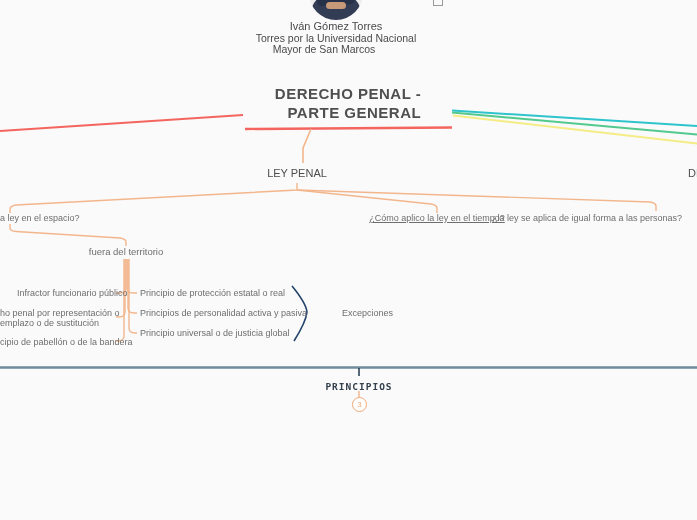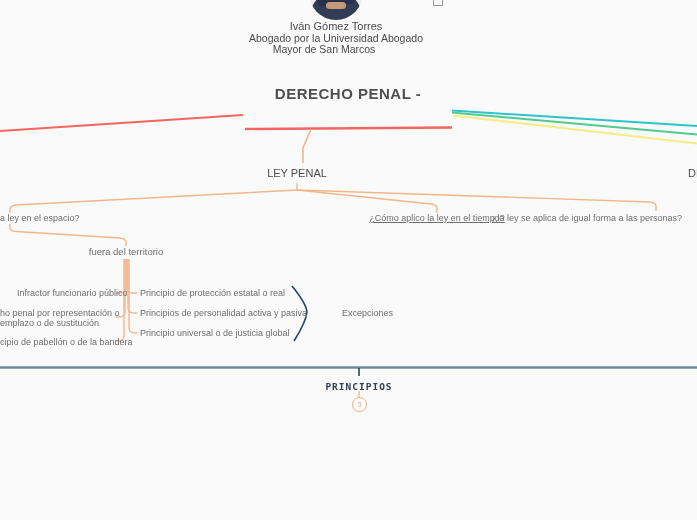--- a/index.html
+++ b/index.html
@@ -103,27 +103,28 @@
   <path d="M359,391 L359,398" fill="none" stroke-width="1.2" stroke="#f0a878"></path>
 </svg>
 
 <div class="abs avatar">
   <div class="suit"></div>
 
   <div class="arm"></div>
   <div class="hands"></div>
 </div>
 <div class="abs centered profile-name">Iván Gómez Torres</div>
-<div class="abs centered profile-sub" style="top:32px;left:336px;">Abogado por la Universidad Abogado</div>
+<div class="abs centered profile-sub" style="top:32px;left:336px;">Torres por la Universidad Nacional</div>
 <div class="abs centered profile-sub" style="top:43px;left:324px;">Mayor de San Marcos</div>
 
 <div class="abs square-icon"></div>
 
 <div class="abs centered root-title">
   <div>DERECHO PENAL -</div>
+  <div>PARTE GENERAL</div>
 </div>
 
 <div class="abs centered ley-penal">LEY PENAL</div>
 
 <div class="abs de-node">DE</div>
 
 <div class="abs node-label q-espacio">a ley en el espacio?</div>
 <div class="abs centered node-label q-tiempo">¿Cómo aplico la ley en el tiempo?</div>
 <div class="abs centered node-label q-personas">¿la ley se aplica de igual forma a las personas?</div>
 

